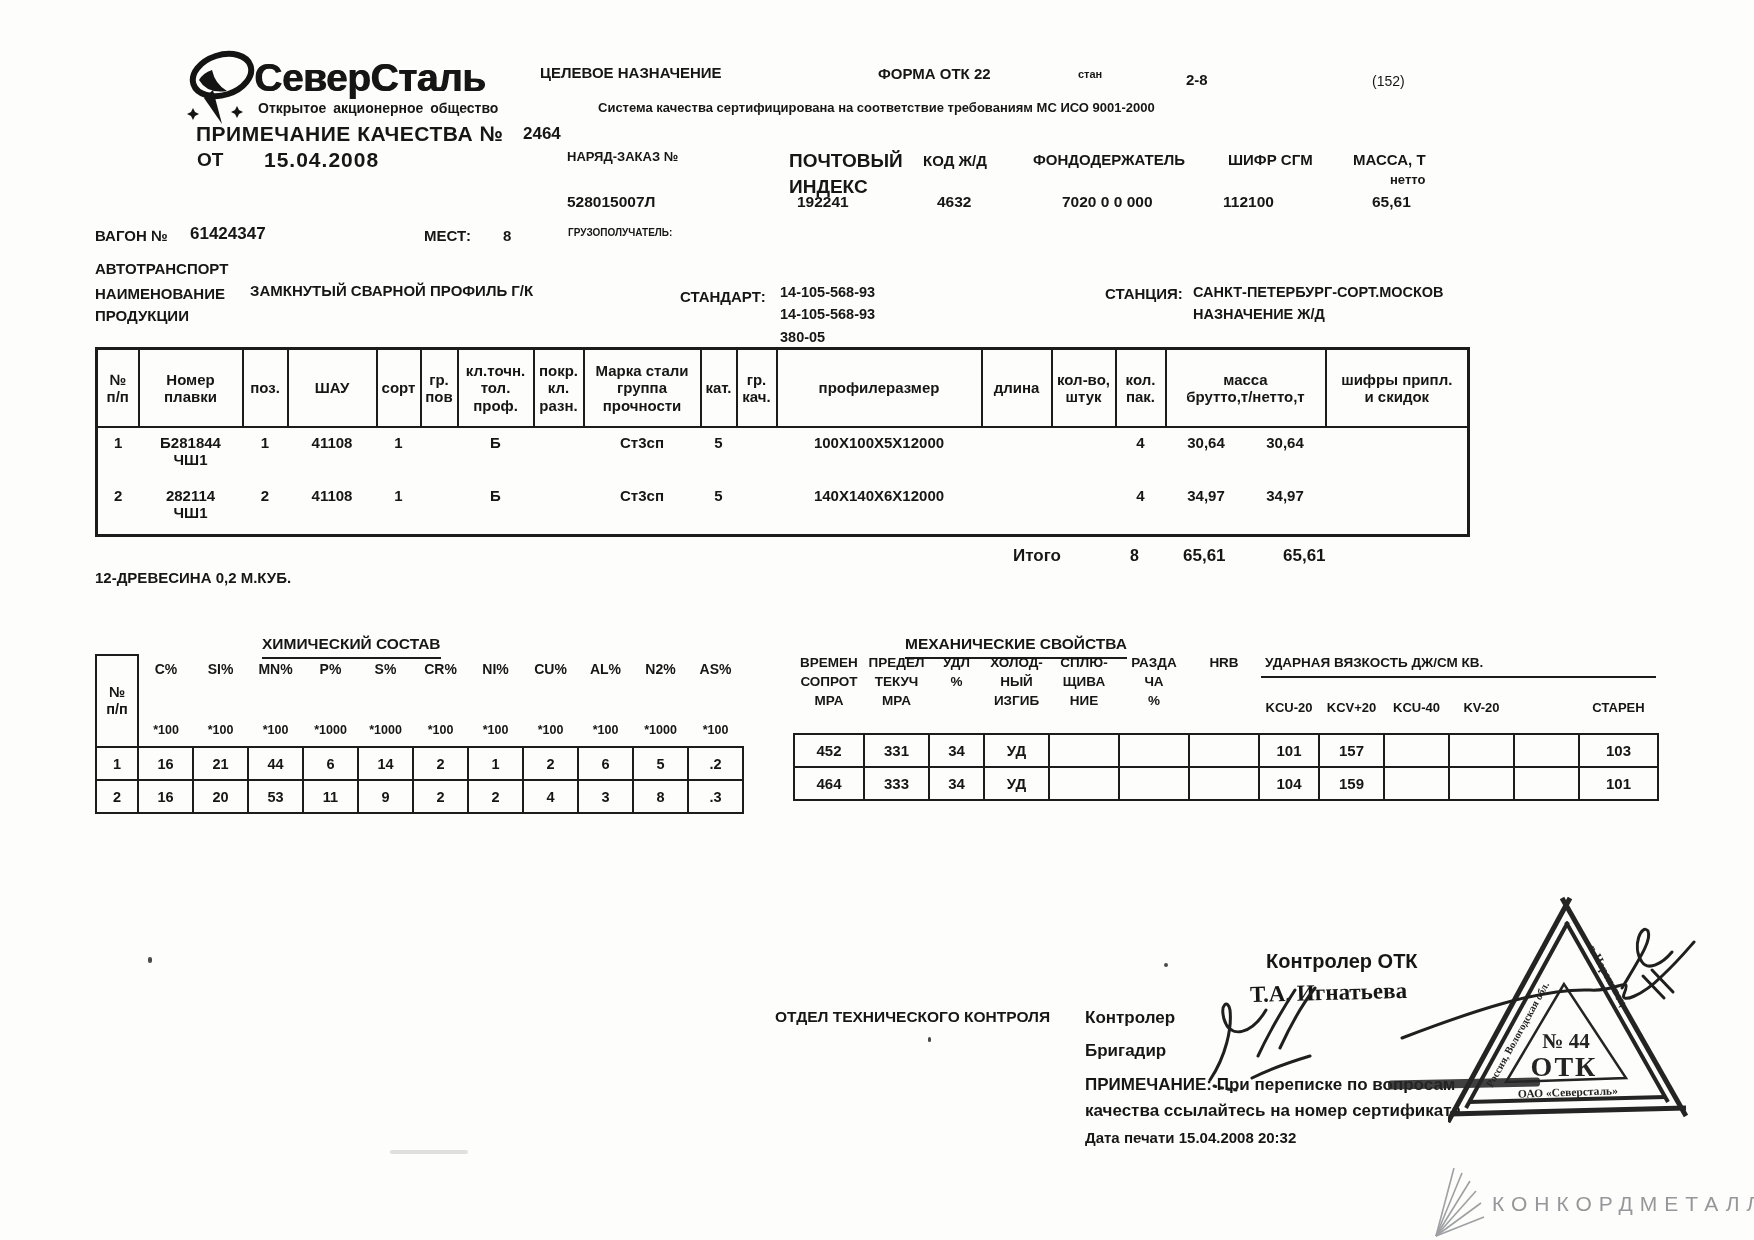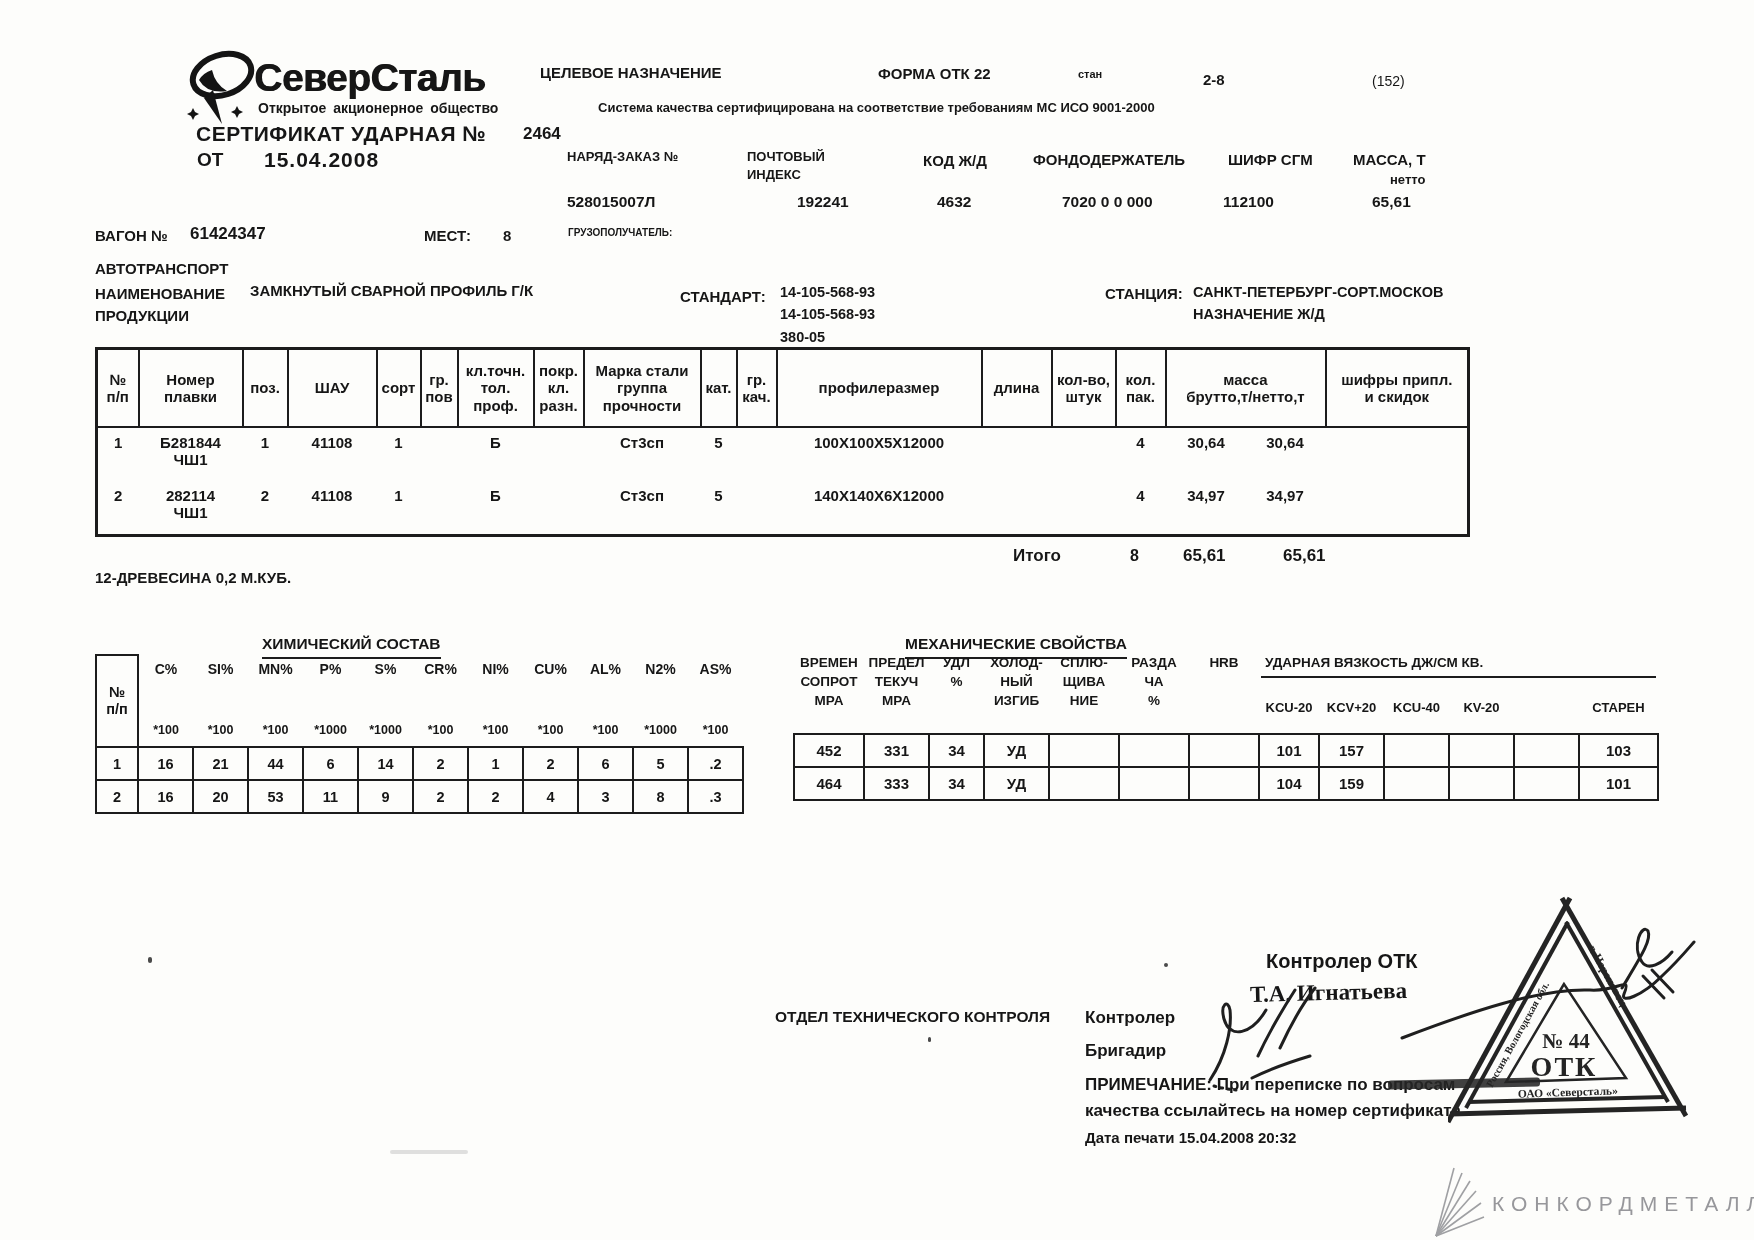--- a/index.html
+++ b/index.html
@@ -46,34 +46,34 @@
 
   <svg class="t" style="left:185px;top:46px" width="72" height="84" viewBox="0 0 72 84">
     <ellipse cx="37" cy="29" rx="30" ry="20" transform="rotate(-18 37 29)" fill="none" stroke="#141414" stroke-width="6"></ellipse>
     <path d="M 14 34 Q 22 48 42 45 Q 30 38 27 24 Q 18 27 14 34 Z" fill="#141414"></path>
     <path d="M 28 44 L 37 78 L 19 52 Z" fill="#141414"></path>
     <path d="M 8 62 l 2 4 l 4 2 l -4 2 l -2 4 l -2 -4 l -4 -2 l 4 -2 Z" fill="#141414"></path>
     <path d="M 52 60 l 2 4 l 4 2 l -4 2 l -2 4 l -2 -4 l -4 -2 l 4 -2 Z" fill="#141414"></path>
   </svg>
   <span class="t" style="left:254px;top:53px;font-size:39px;letter-spacing:-0.5px;text-shadow:0.8px 0 0 #161616;">СеверСталь</span>
   <span class="t" style="left:258px;top:99px;font-size:14px;word-spacing:3px;">Открытое  акционерное  общество</span>
-  <span class="t" style="left:196px;top:120px;font-size:21px;letter-spacing:0.5px;">СЕРТИФИКАТ УДАРНАЯ №</span>
+  <span class="t" style="left:196px;top:120px;font-size:21px;letter-spacing:0.5px;">ПРИМЕЧАНИЕ КАЧЕСТВА №</span>
   <span class="t" style="left:523px;top:123px;font-size:17px;">2464</span>
   <span class="t" style="left:197px;top:148px;font-size:19px;">ОТ</span>
   <span class="t" style="left:264px;top:146px;font-size:21px;letter-spacing:1px;">15.04.2008</span>
 
   <span class="t" style="left:540px;top:63px;font-size:15px;">ЦЕЛЕВОЕ НАЗНАЧЕНИЕ</span>
   <span class="t" style="left:878px;top:64px;font-size:15px;">ФОРМА ОТК 22</span>
   <span class="t" style="left:1078px;top:67px;font-size:11px;">стан</span>
-  <span class="t" style="left:1186px;top:70px;font-size:15px;margin-left:17px;">2-8</span>
+  <span class="t" style="left:1186px;top:70px;font-size:15px;">2-8</span>
   <span class="t light" style="left:1372px;top:72px;font-size:14px;">(152)</span>
   <span class="t" style="left:598px;top:100px;font-size:13px;">Система качества сертифицирована на соответствие требованиям МС ИСО 9001-2000</span>
 
   <span class="t" style="left:567px;top:149px;font-size:13px;">НАРЯД-ЗАКАЗ №</span>
-  <span class="t" style="left:747px;top:148px;font-size:13px;line-height:1.35;">ПОЧТОВЫЙ
+  <span class="t" style="left:789px;top:148px;font-size:19px;line-height:1.35;">ПОЧТОВЫЙ
 ИНДЕКС</span>
   <span class="t" style="left:923px;top:151px;font-size:15px;">КОД Ж/Д</span>
   <span class="t" style="left:1033px;top:150px;font-size:15px;">ФОНДОДЕРЖАТЕЛЬ</span>
   <span class="t" style="left:1228px;top:150px;font-size:15px;">ШИФР СГМ</span>
   <span class="t" style="left:1353px;top:150px;font-size:15px;">МАССА, Т</span>
   <span class="t" style="left:1390px;top:172px;font-size:13px;">нетто</span>
 
   <span class="t" style="left:567px;top:192px;font-size:15.5px;">528015007Л</span>
   <span class="t" style="left:797px;top:192px;font-size:15.5px;">192241</span>
   <span class="t" style="left:937px;top:192px;font-size:15.5px;">4632</span>

